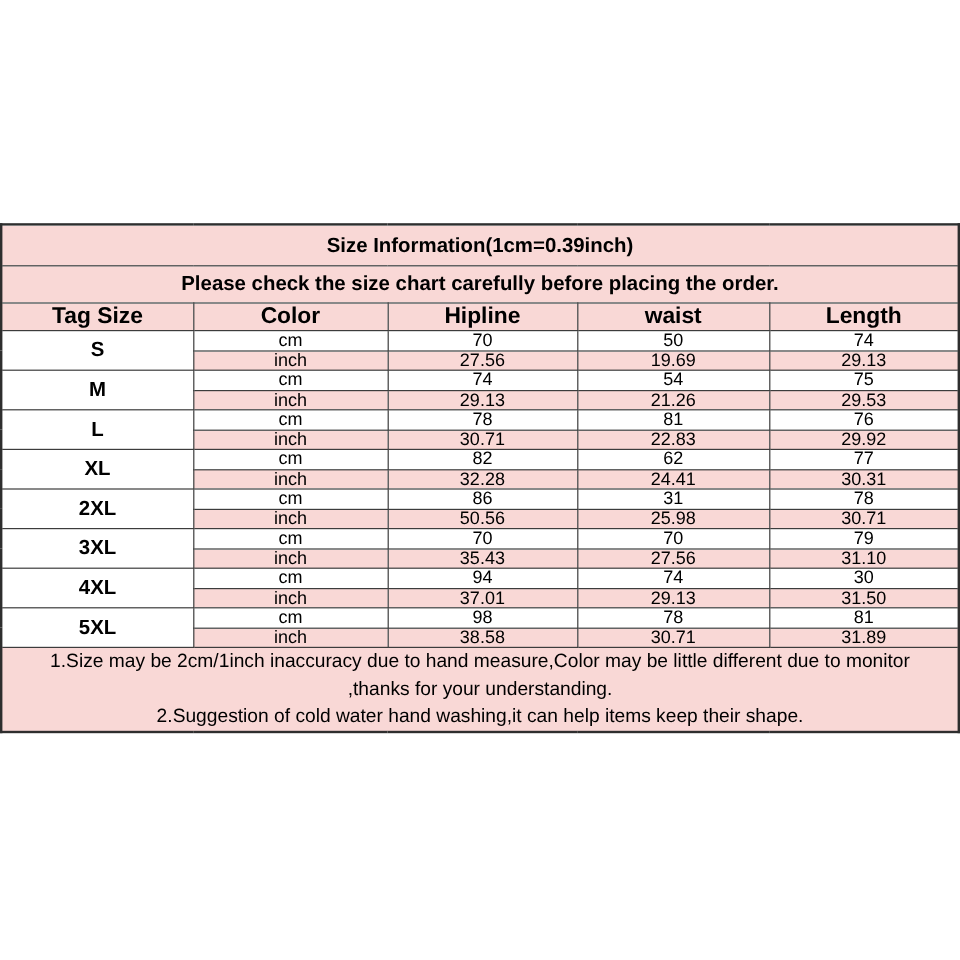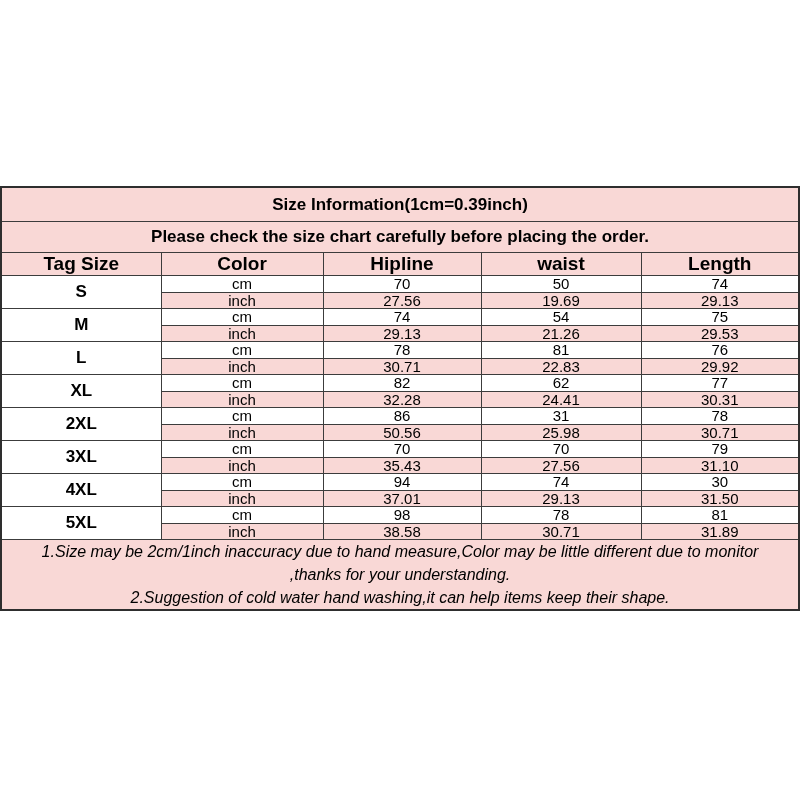--- a/index.html
+++ b/index.html
@@ -19,21 +19,21 @@
   .pink{background:#f9d8d6;}
   .title-cell{height:33px;font-size:17px;font-weight:bold;}
   .subtitle-cell{height:30px;font-size:17px;font-weight:bold;}
   .header-row th{height:19px;font-size:19px;font-weight:bold;}
   .data-row td{height:15px;line-height:15.5px;font-size:15px;}
   td.tag-cell{font-size:17px;font-weight:bold;}
   .notes-cell{
     height:67px;text-align:left;vertical-align:top;
     font-size:16px;line-height:23px;padding:1px 4px 0 4px;white-space:normal;
   }
-  .note-line{white-space:nowrap;font-style:italic;}
+  .note-line{white-space:nowrap;}
 </style>
 </head>
 <body>
 
 <div class="chart-wrap">
   <table class="size-table">
     <colgroup>
       <col style="width:160px">
         <col style="width:162px">
         <col style="width:158px">

